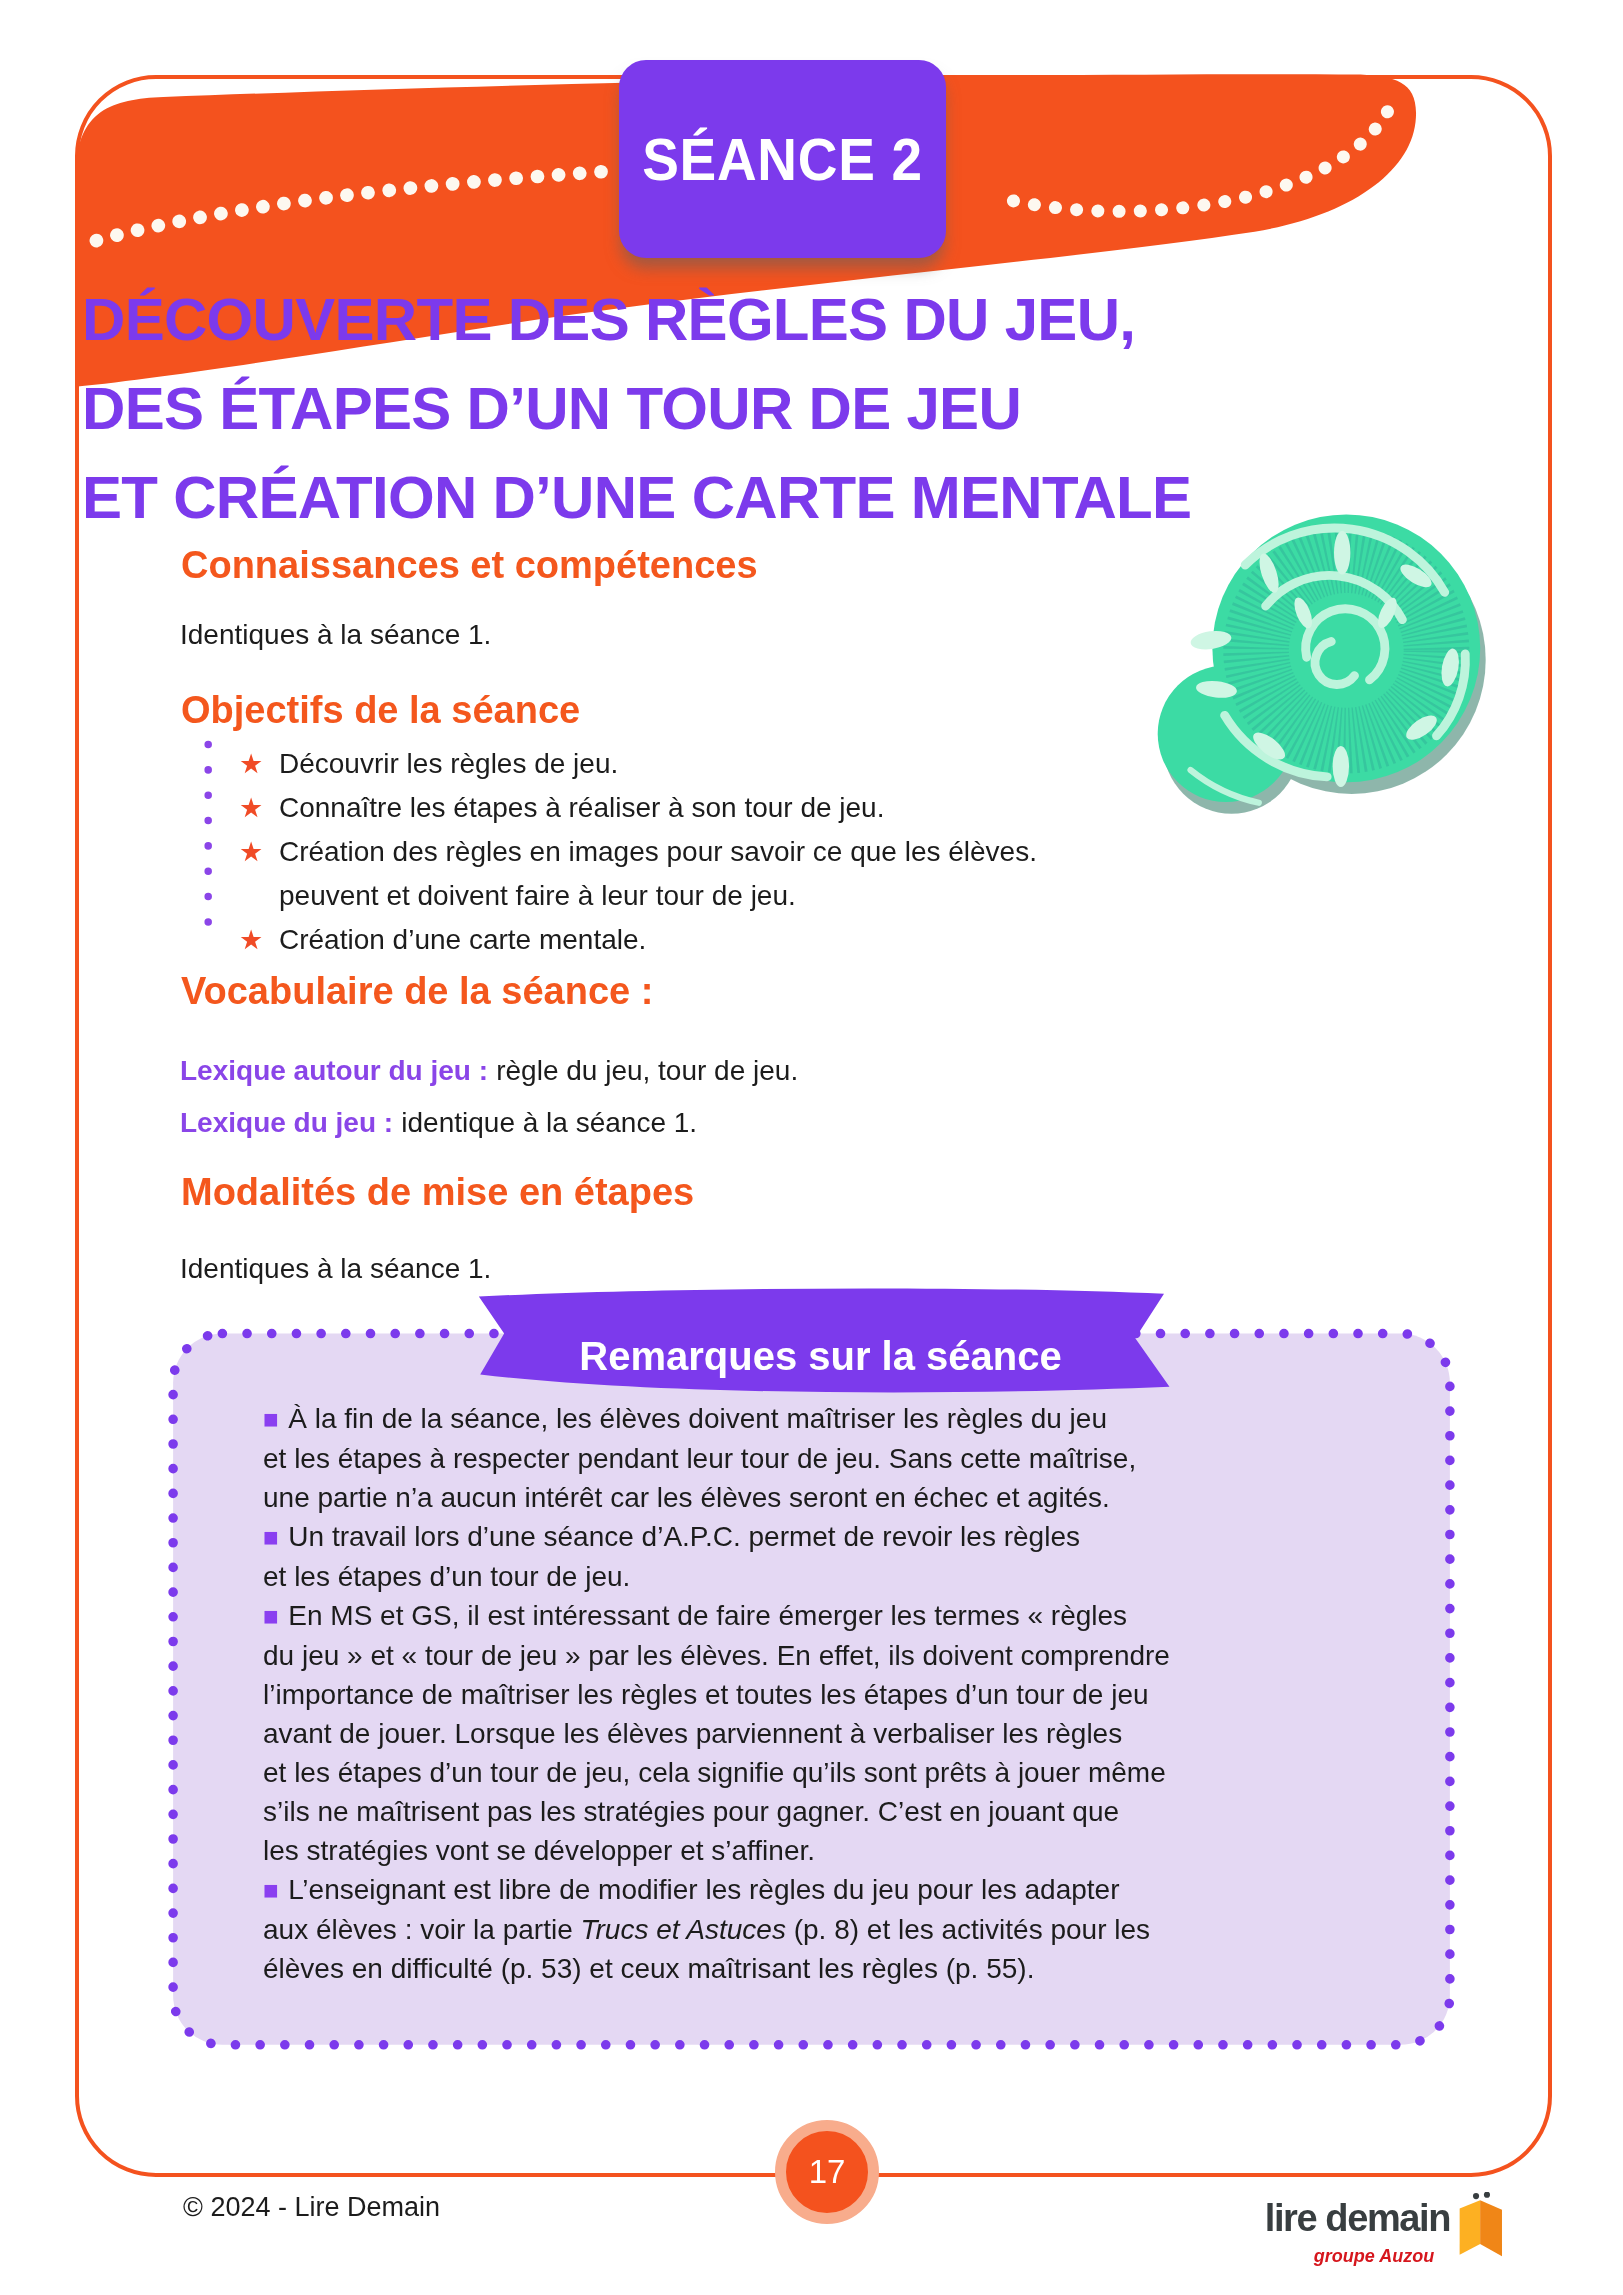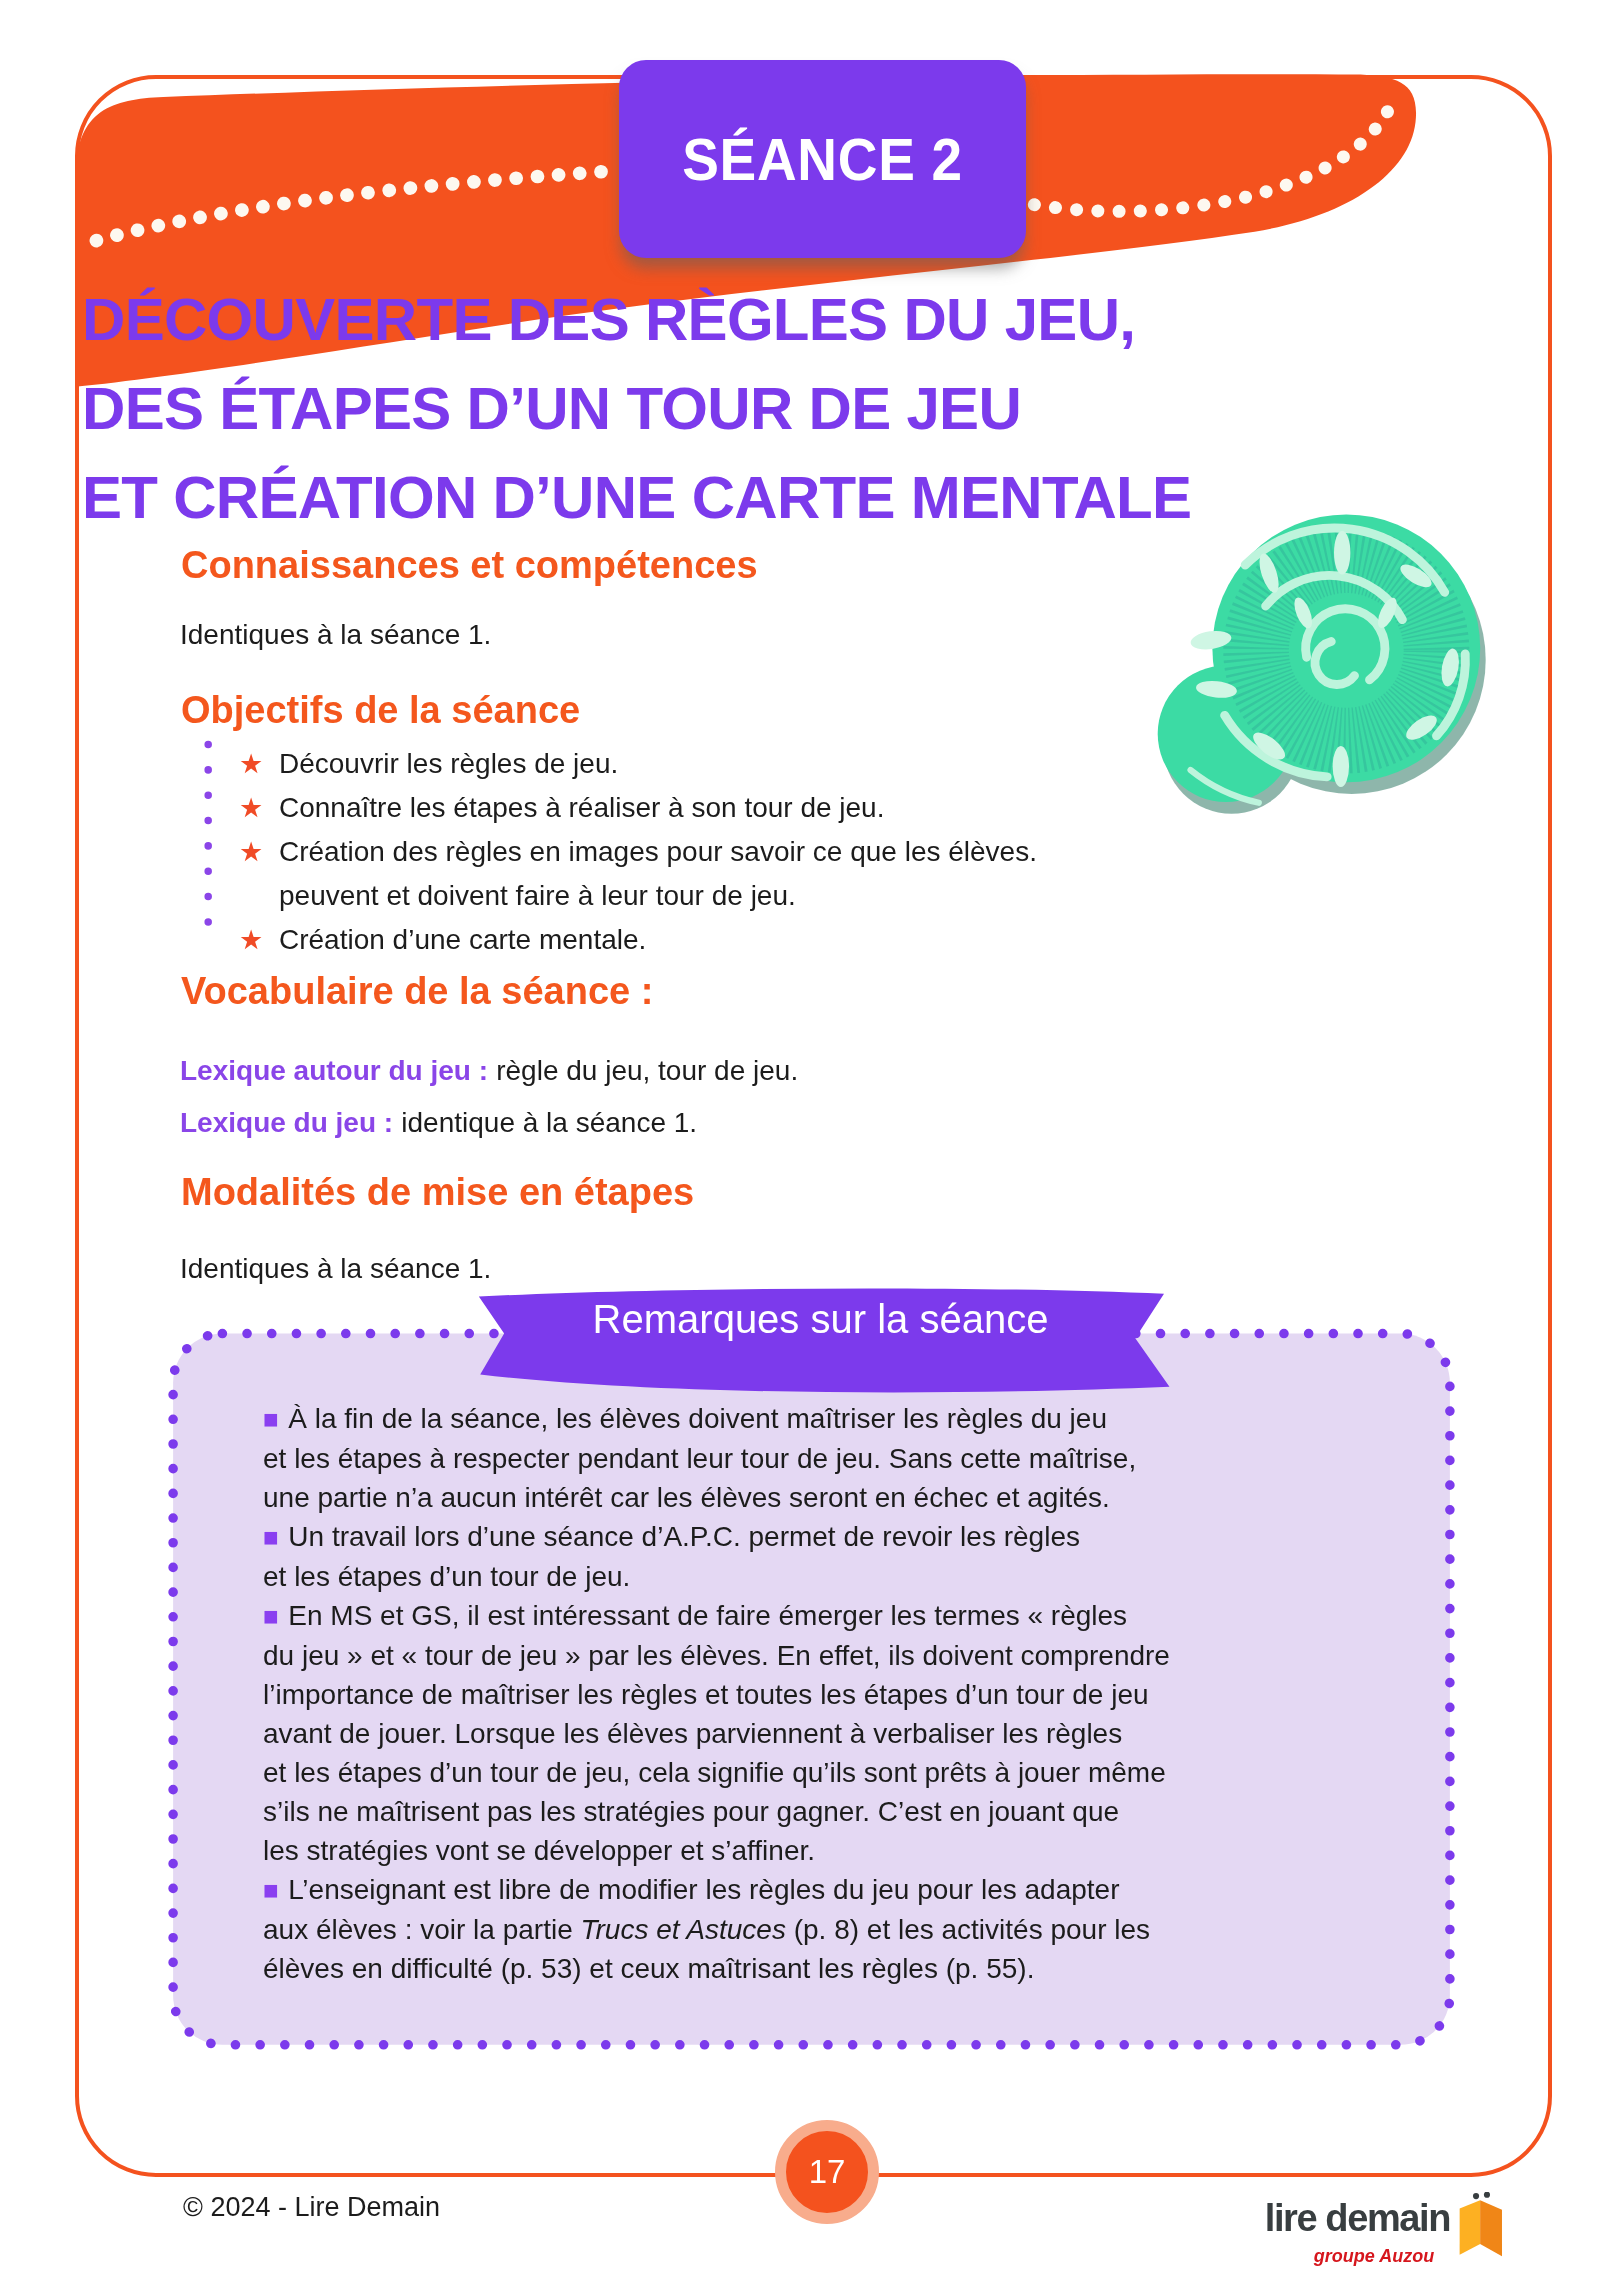--- a/index.html
+++ b/index.html
@@ -6,21 +6,21 @@
   #page{position:relative;width:1623px;height:2295px;background:#ffffff;overflow:hidden;
         font-family:"Liberation Sans", sans-serif;color:#1c1c1c;}
   .abs{position:absolute;}
 
   
   #frame{left:75px;top:75px;width:1469px;height:2094px;border:4.1px solid #F4521E;
          border-radius:81px;}
 
   
   #header-svg{left:0;top:0;}
-  #seance-badge{left:619px;top:60px;width:407px;height:198px;background:#7C3AEC;
+  #seance-badge{left:619px;top:60px;width:327px;height:198px;background:#7C3AEC;
                 border-radius:27px;box-shadow:0 12.3px 15px -2.7px rgba(95,95,95,.55);
                 display:flex;align-items:center;justify-content:center;}
   #seance-badge span{color:#ffffff;font-size:55px;font-weight:bold;letter-spacing:0.7px;
                      transform:scaleY(1.08);}
 
   #main-title{left:82px;top:275px;width:1459px;text-align:left;color:#7C3AEC;
               font-size:60px;font-weight:bold;line-height:89px;letter-spacing:-0.7px;}
 
   .orange-heading{color:#F4571D;font-size:38px;font-weight:bold;}
   .body-text{font-size:28px;color:#1c1c1c;}
@@ -37,22 +37,22 @@
   .lex-line{left:180px;font-size:28px;}
   .lex-label{color:#8A45E8;font-weight:bold;margin-right:8.2px;}
   #lex1{top:1055px;}
   #lex2{top:1107px;}
   #modal-heading{left:181px;top:1171px;}
   #modal-body{left:180px;top:1253px;}
 
   
   #box-svg{left:0;top:0;}
   #banner-svg{left:0;top:0;}
-  #banner-label{left:504px;top:1297px;width:633px;height:82px;display:flex;align-items:flex-start;
-                justify-content:center;color:#ffffff;font-size:40px;font-weight:normal;}
+  #banner-label{left:504px;top:1297px;width:633px;height:82px;display:flex;align-items:flex-end;
+                justify-content:center;color:#ffffff;font-size:40px;font-weight:bold;}
   #remarques-text{left:263px;top:1399px;font-size:28px;line-height:39px;width:1108px;}
   .sq{color:#8A3FF0;margin-right:9.6px;font-size:26px;}
   .it{font-style:italic;}
 
   
   #page-circle{left:775px;top:2120px;width:82px;height:82px;background:#F4521E;
                border:11px solid #F8AC8C;border-radius:50%;display:flex;align-items:center;
                justify-content:center;color:#fff;font-size:33px;}
   #copyright{left:183px;top:2192px;font-size:27px;}
   #logo-text{left:1190px;top:2197px;width:260px;text-align:right;font-size:38px;font-weight:bold;

